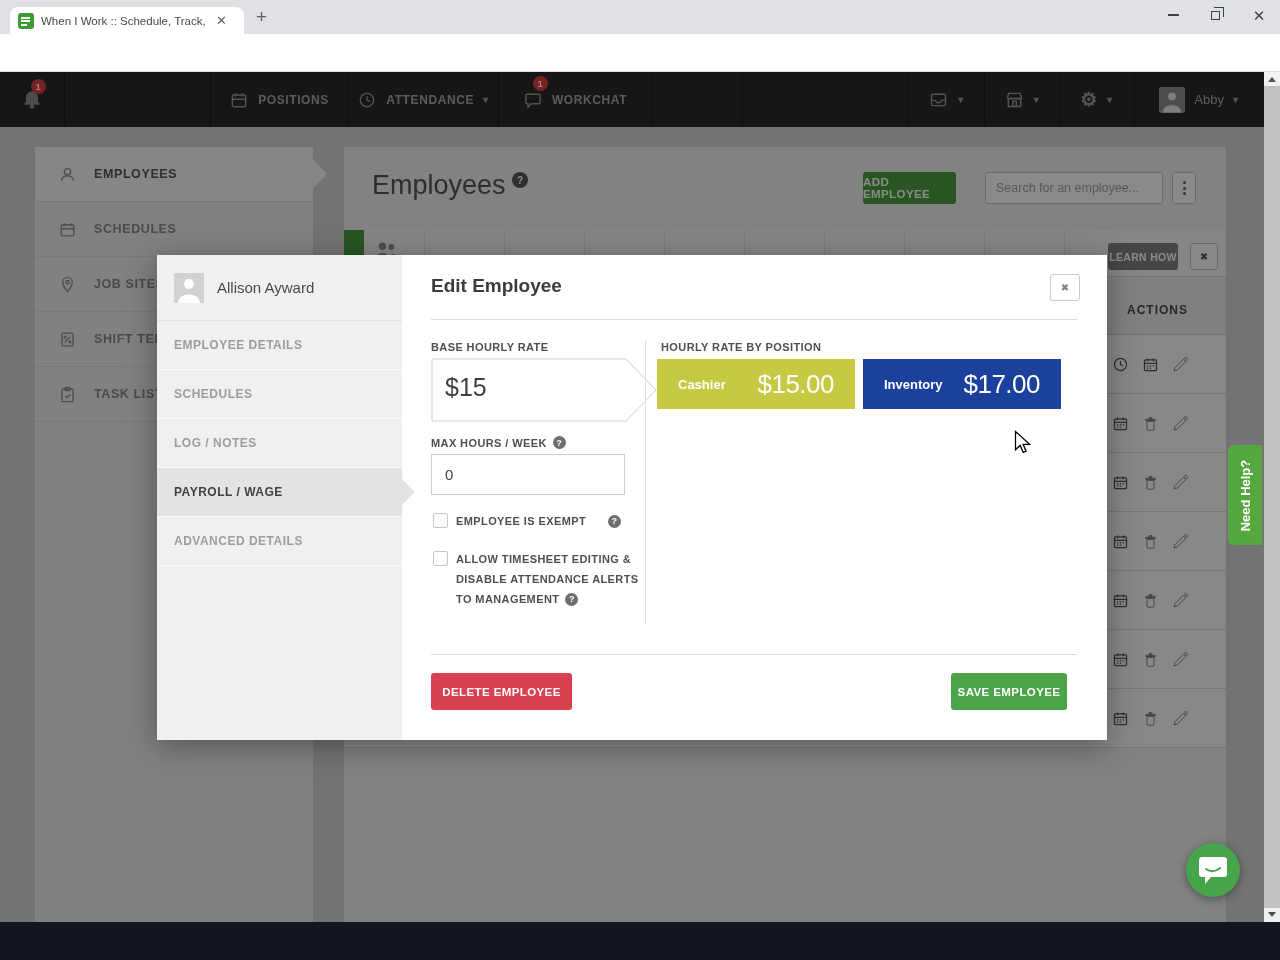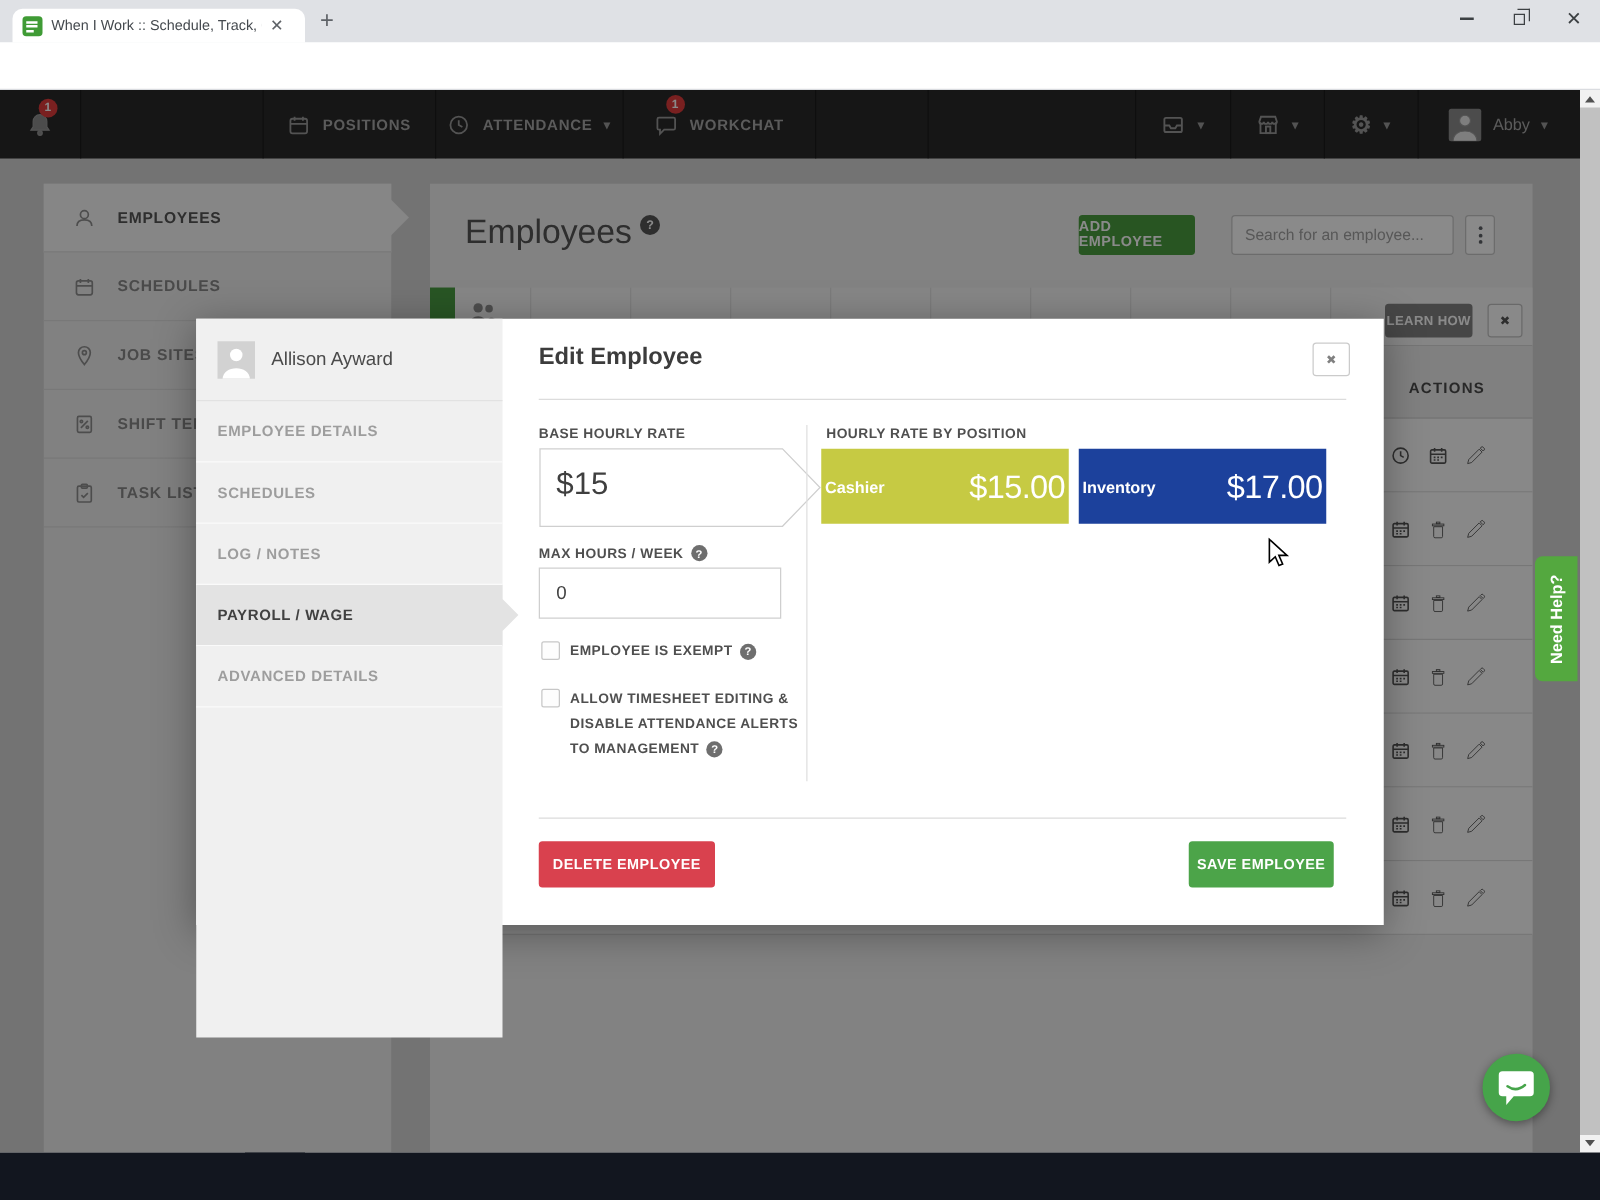--- a/index.html
+++ b/index.html
@@ -85,41 +85,41 @@
   .scrollbar{left:1264px;top:72px;width:16px;height:850px;background:#f1f1f1;z-index:12}
   .sb-thumb{position:absolute;left:0;top:14px;width:16px;height:822px;background:#c1c1c1}
   .sb-up{position:absolute;left:4px;top:5px;width:0;height:0;border-left:4px solid transparent;
        border-right:4px solid transparent;border-bottom:5px solid #505050}
   .sb-down{position:absolute;left:4px;bottom:5px;width:0;height:0;border-left:4px solid transparent;
        border-right:4px solid transparent;border-top:5px solid #505050}
 
   
   .modal{left:157px;top:255px;width:950px;height:485px;background:#fff;z-index:20;
        box-shadow:0 6px 30px rgba(0,0,0,.35)}
-  .mpanel{position:absolute;left:0;top:0;width:245px;height:575px;background:#f0f0f0}
+  .mpanel{position:absolute;left:0;top:0;width:245px;height:485px;background:#f0f0f0}
   .memp{position:absolute;left:0;top:0;width:245px;height:66px;border-bottom:1px solid #e2e2e2;
        display:flex;align-items:center;gap:13px;padding-left:17px}
   .mavatar{width:30px;height:30px;background:#d2d2d2;position:relative;overflow:hidden}
   .memp-name{font-size:15px;color:#4a4a4a}
   .mtab{position:relative;height:49px;display:flex;align-items:center;padding-left:17px;
        border-bottom:1px solid #fafafa;color:#9d9d9d;font-size:12px;font-weight:bold;letter-spacing:.5px}
   .mtab.active{background:#e3e3e3;color:#414141}
   .mtab.active::after{content:'';position:absolute;right:-9px;top:50%;width:18px;height:18px;
        background:#e3e3e3;transform:translateY(-50%) rotate(45deg);z-index:2}
   .mtitle{left:274px;top:20px;font-size:19px;font-weight:bold;color:#3c3c3c}
   .mclose{left:893px;top:19px;width:30px;height:27px;border:1px solid #cbcbcb;border-radius:3px;
        display:flex;align-items:center;justify-content:center;color:#808080;font-size:10px;background:#fff}
   .mhr{height:1px;background:#dcdcdc}
   .flabel{font-size:11px;font-weight:bold;color:#4f4f4f;letter-spacing:.4px;display:flex;align-items:center;gap:6px}
   .qdot{width:13px;height:13px;border-radius:50%;background:#6e6e6e;color:#fff;font-size:9px;font-weight:bold;
        display:inline-flex;align-items:center;justify-content:center}
   .rate-text{left:288px;top:118px;font-size:25px;color:#3f3f3f}
   .vsep{left:488px;top:85px;width:1px;height:285px;background:#e0e0e0}
-  .pos-card{top:104px;width:198px;height:60px;display:flex;align-items:center;justify-content:space-between;
-       padding:0 3px;color:#fff}
+  .pos-card{top:104px;width:198px;height:50px;display:flex;align-items:center;justify-content:space-between;
+       padding:0 21px;color:#fff}
   .pos-name{font-size:13px;font-weight:bold}
   .pos-rate{font-size:26px;letter-spacing:-.5px}
   .minput{border:1px solid #cfcfcf;background:#fff;font-size:15px;color:#444;padding:0 13px;
        font-family:"Liberation Sans",sans-serif}
   .cb{width:15px;height:15px;border:1px solid #c7c7c7;border-radius:2px;background:#fdfdfd}
   .cb-label{font-size:11px;font-weight:bold;color:#4f4f4f;letter-spacing:.4px;line-height:20px}
   .del-btn{left:274px;top:418px;width:141px;height:37px;background:#d9414e;font-size:11.5px;letter-spacing:.4px}
   .save-btn{left:794px;top:418px;width:116px;height:37px;background:#4ca449;font-size:11.5px;letter-spacing:.4px}
 
   
@@ -538,21 +538,21 @@
       <span class="pos-rate">$17.00</span>
     </div>
 
     <div class="abs flabel" style="left:274px;top:181px">
       <span>MAX HOURS / WEEK</span>
         <span class="qdot">?</span>
     </div>
     <input class="abs minput" style="left: 274px; top: 199px; width: 194px; height: 41px;" value="0">
 
     <div class="abs cb" style="left:276px;top:258px"></div>
-    <div class="abs cb-label" style="left:299px;top:256px;display:flex;align-items:center;gap:6px">
+    <div class="abs cb-label" style="left:299px;top:256px;display:flex;align-items:center;gap:22px">
       <span>EMPLOYEE IS EXEMPT</span>
         <span class="qdot">?</span>
     </div>
 
     <div class="abs cb" style="left:276px;top:296px"></div>
     <div class="abs cb-label" style="left:299px;top:294px">
       <div>ALLOW TIMESHEET EDITING &amp;</div>
       <div>DISABLE ATTENDANCE ALERTS</div>
       <div style="display:flex;align-items:center;gap:6px">
           <span>TO MANAGEMENT</span>

